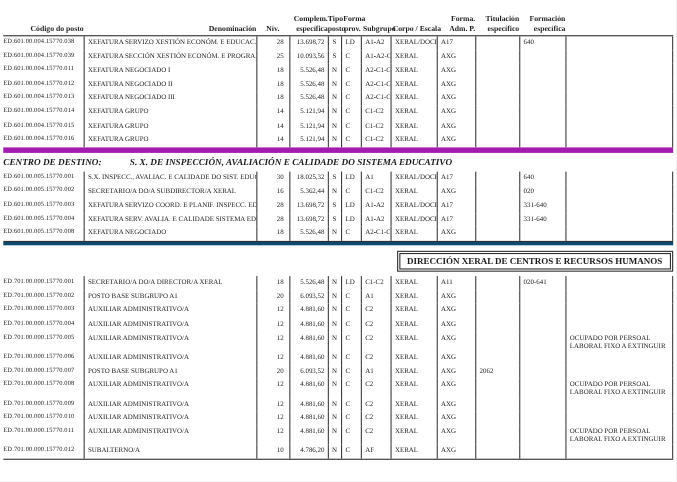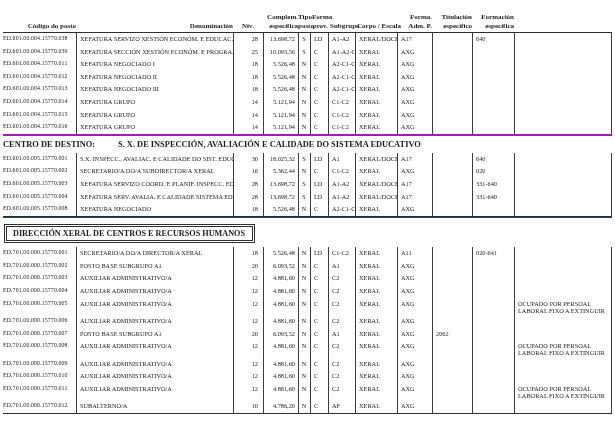--- a/index.html
+++ b/index.html
@@ -36,25 +36,25 @@
     white-space:nowrap;
   }
   .trow .cell:first-child{border-left:none;padding-left:0;font-size:5.9px;letter-spacing:0.1px;}
   .trow .cell:last-child{border-right:1px solid #3c3c3c;white-space:normal;padding-right:4px;}
   .trow .k-nivel{text-align:right;padding-right:5px;}
   .trow .k-complemento{text-align:right;padding-right:3px;}
   .trow .k-tipo{text-align:center;padding-left:0;}
   .body.rule-bottom{border-bottom:1px solid #2f2f2f;}
   
   .centro{padding:4px 0 3px 0;font-weight:bold;font-size:8.4px;line-height:10px;white-space:nowrap;}
-  .centro.rule-top{border-top:2px solid #a21caf;}
+  .centro.rule-top{border-top:5px solid #a21caf;font-style:italic;}
   .centro .c-label{display:inline-block;width:115px;}
   .centro .c-name{display:inline;}
   
-  .boxwrap{padding:4px 0 4px 1px;border-top:1px solid #0c4a6e;}
+  .boxwrap{padding:4px 0 4px 1px;border-top:3px solid #0c4a6e;text-align:right;}
   .box{
     display:inline-block;
     border:3px double #2f2f2f;
     padding:2px 7px 2px 6px;
     font-weight:bold;font-size:8.2px;line-height:9.5px;
     white-space:nowrap;
   }
 </style>
 </head>
 <body>

